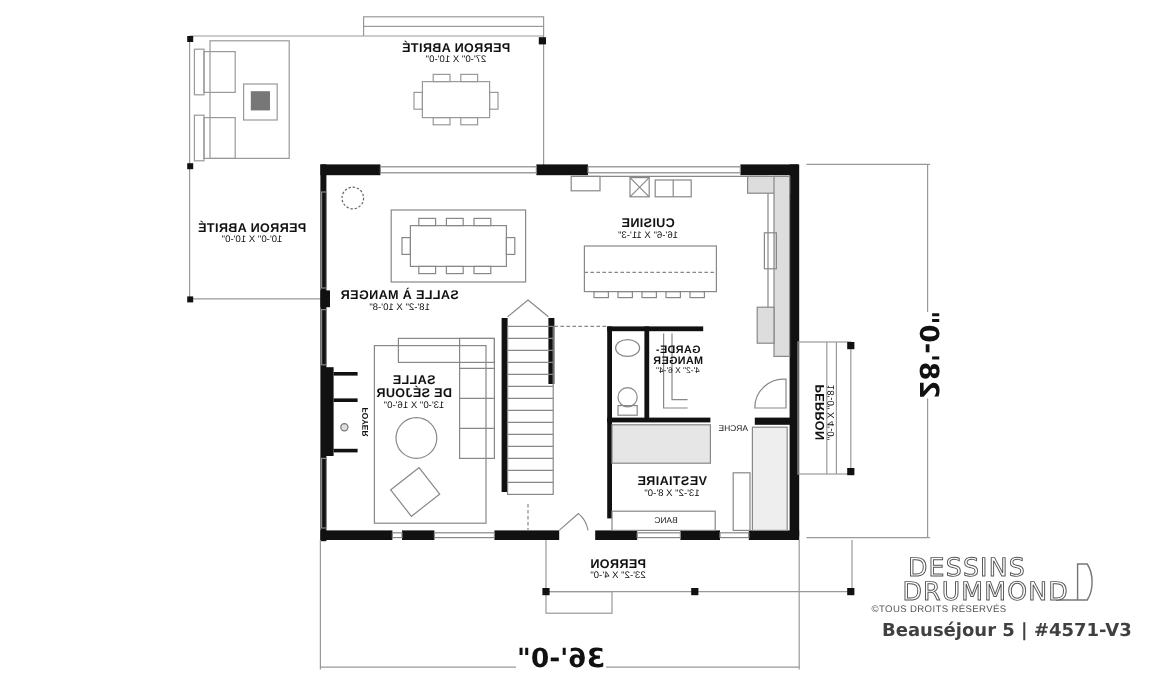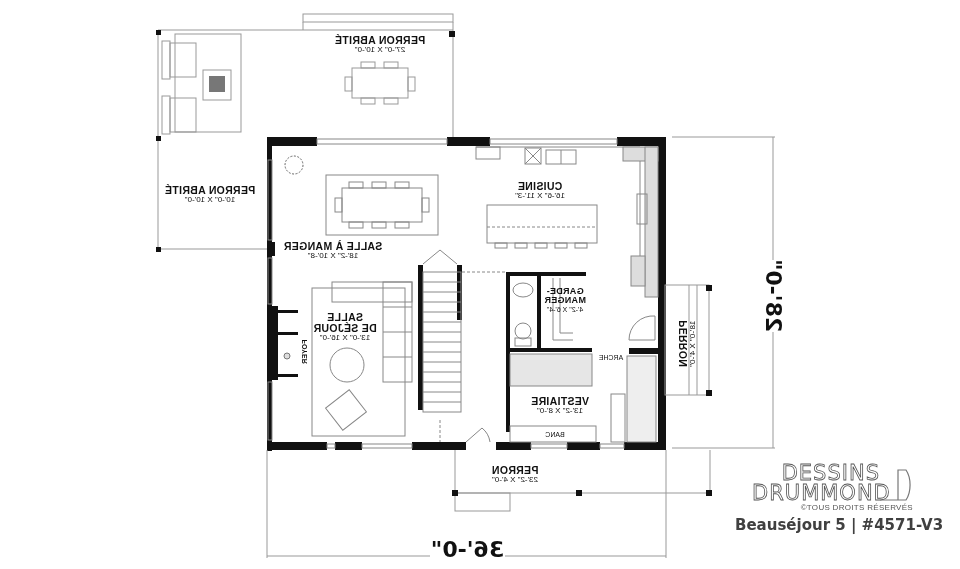--- a/index.html
+++ b/index.html
@@ -252,16 +252,16 @@
   <div class="rdim">18'-0" X 4'-0"</div>
 </div>
 
 <div class="lbl rdim" style="left:285px;top:348px;width:40px;font-size:7px;font-weight:bold;transform:rotate(-90deg) scaleX(-1);">FOYER</div>
 <div class="lbl rdim mir" style="left:596px;top:354px;width:30px;font-size:7px;">ARCHE</div>
 <div class="lbl rdim mir" style="left:540px;top:431px;width:30px;font-size:7px;">BANC</div>
 
 <div class="lbl dimtxt mir" style="left:430px;top:538px;width:75px;">36'-0"</div>
 <div class="lbl dimtxt" style="left:733px;top:284px;width:80px;transform:rotate(90deg) scaleX(-1);">28'-0"</div>
 
-<div class="lbl logo1" style="left:770px;top:462px;width:110px;text-align:right;">DESSINS</div>
+<div class="lbl logo1" style="left:745px;top:462px;width:110px;text-align:right;">DESSINS</div>
 <div class="lbl logo1" style="left:752px;top:482px;width:128px;">DRUMMOND</div>
-<div class="lbl logo2" style="left:788px;top:504px;width:125px;text-align:right;">©TOUS DROITS RÉSERVÉS</div>
+<div class="lbl logo2" style="left:720px;top:504px;width:125px;">©TOUS DROITS RÉSERVÉS</div>
 <div class="lbl caption" style="left:735px;top:518px;width:180px;text-align:left;">Beauséjour 5 | #4571-V3</div>
 
 </body></html>

